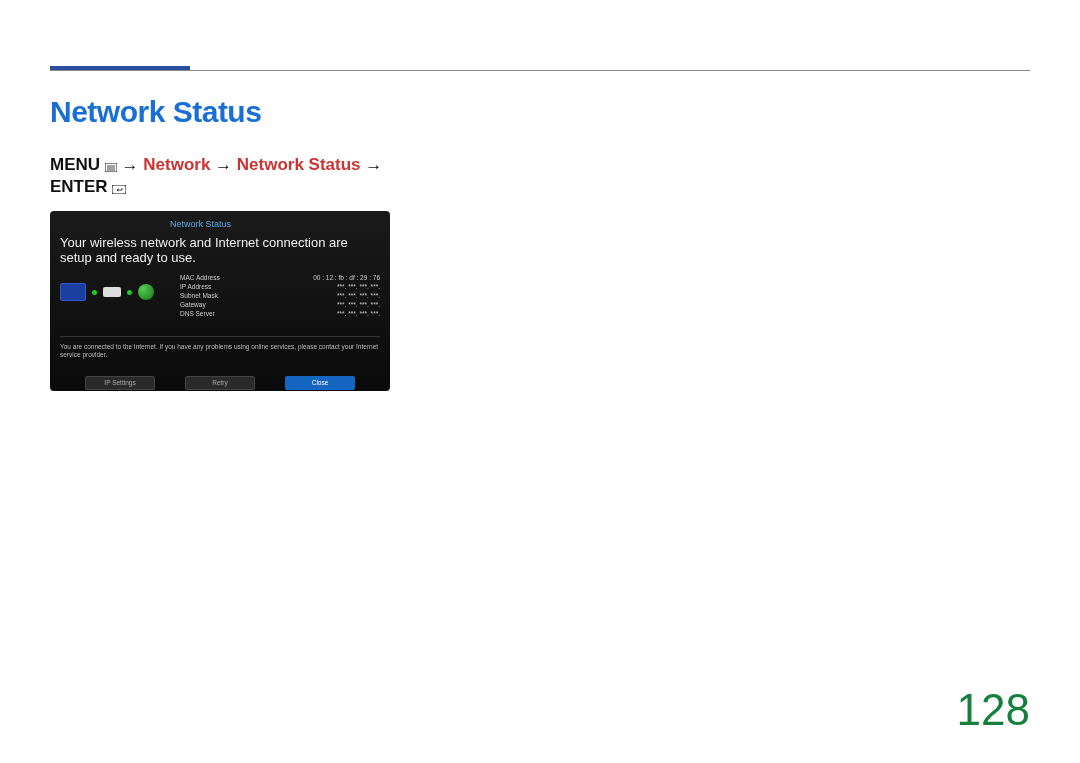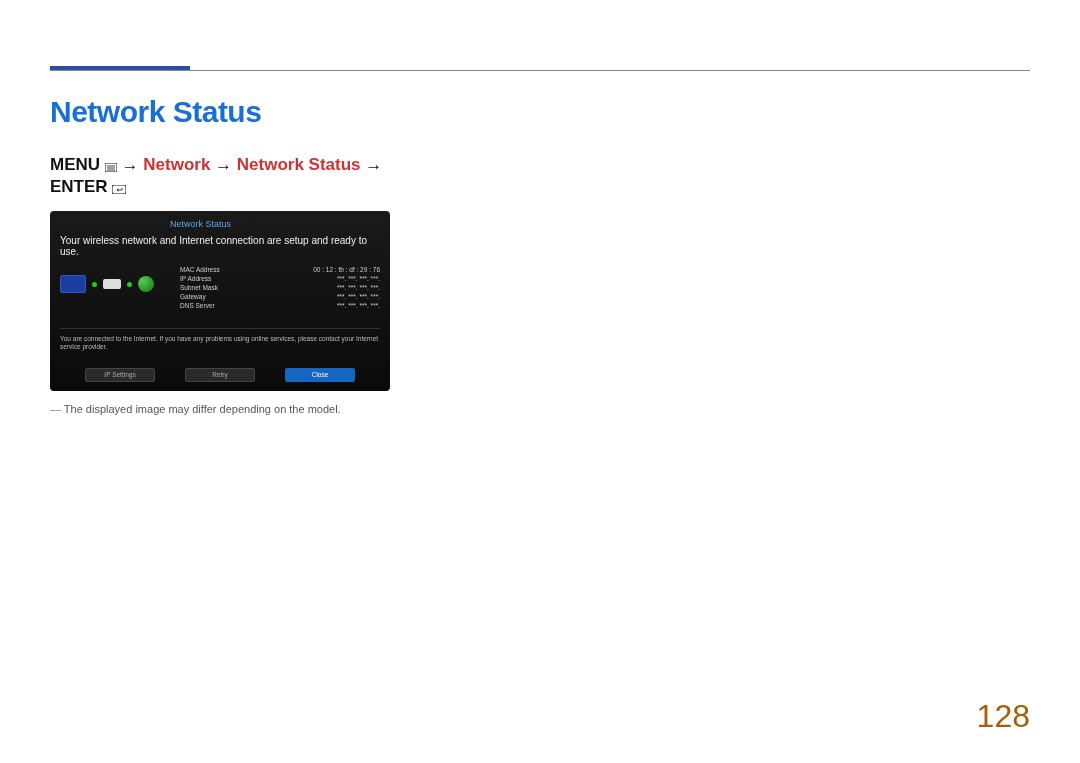--- a/index.html
+++ b/index.html
@@ -10,39 +10,39 @@
   .content { display: flex; gap: 40px; margin-top: 45px; }
   .col-left { width: 340px; }
   .col-right { flex: 1; padding-top: 10px; }
   h1.title { font-size: 30px; font-weight: 600; color: #1a6fd6; letter-spacing: -0.5px; margin-bottom: 26px; }
   .breadcrumb { font-size: 17px; color: #111; margin-bottom: 12px; }
   .breadcrumb .bold { font-weight: 700; color: #111; }
   .breadcrumb .red { color: #c33; font-weight: 700; }
   .breadcrumb .icon { display: inline-block; vertical-align: -2px; }
   .screenshot { width: 340px; height: 180px; background: linear-gradient(180deg,#1a1a1a 0%, #0a0a0a 100%); border-radius: 4px; padding: 8px 10px 10px 10px; color: #ddd; font-size: 7px; position: relative; }
   .ss-title { color: #5aa6e6; font-size: 9px; text-align: left; margin-left: 110px; margin-bottom: 6px; }
-  .ss-msg { font-size: 10px; color: #eee; margin-bottom: 8px; }
+  .ss-msg { font-size: 13px; color: #eee; margin-bottom: 8px; }
   .ss-row { display: flex; gap: 10px; align-items: flex-start; }
   .ss-diag { width: 110px; height: 38px; display: flex; align-items: center; gap: 6px; }
   .tv { width: 26px; height: 18px; border: 1px solid #35c; background: #1a3fa0; border-radius: 2px; }
   .dot { width: 5px; height: 5px; background: #2c2; border-radius: 50%; }
   .router { width: 18px; height: 10px; background: #ddd; border-radius: 2px; }
   .globe { width: 16px; height: 16px; border-radius: 50%; background: radial-gradient(circle at 30% 30%, #5c5, #171); }
   .ss-table { flex: 1; font-size: 6.5px; color: #ccc; }
   .ss-table-row { display: flex; justify-content: space-between; padding: 1px 0; }
   .ss-divider { height: 1px; background: #333; margin: 18px 0 6px 0; }
   .ss-foot { font-size: 6.5px; color: #bbb; line-height: 1.3; }
   .ss-buttons { display: flex; gap: 30px; justify-content: center; margin-top: 16px; }
   .ss-btn { width: 70px; height: 14px; border-radius: 2px; display: flex; align-items: center; justify-content: center; font-size: 6.5px; }
   .ss-btn.dark { background: #2a2a2a; color: #aaa; border: 1px solid #444; }
   .ss-btn.blue { background: #1566c0; color: #fff; }
   .caption { font-size: 11px; color: #555; margin-top: 12px; }
   .caption::before { content: "― "; color: #888; }
   .desc { font-size: 12px; color: #333; }
-  .page-num { position: absolute; right: 50px; bottom: 28px; font-size: 32px; color: #a16207; font-weight: 300; }
+  .page-num { position: absolute; right: 50px; bottom: 28px; font-size: 44px; color: #15803d; font-weight: 300; }
   svg.menu-icon { width: 12px; height: 9px; }
   svg.enter-icon { width: 14px; height: 9px; }
 </style>
 </head>
 <body>
 
 <div class="page">
   <div class="accent-bar"></div>
   <div class="top-rule"></div>
 
@@ -110,19 +110,18 @@
         </div>
         <div class="ss-divider"></div>
         <div class="ss-foot">You are connected to the Internet. If you have any problems using online services, please contact your Internet service provider.</div>
         <div class="ss-buttons">
           <div class="ss-btn dark">IP Settings</div>
           <div class="ss-btn dark">Retry</div>
           <div class="ss-btn blue">Close</div>
         </div>
       </div>
 
-      <div class="caption">The displayed image may differ depending on the model.</div>
     </div>
 
   </div>
 
   <div class="page-num">128</div>
 </div>
 
 </body></html>

